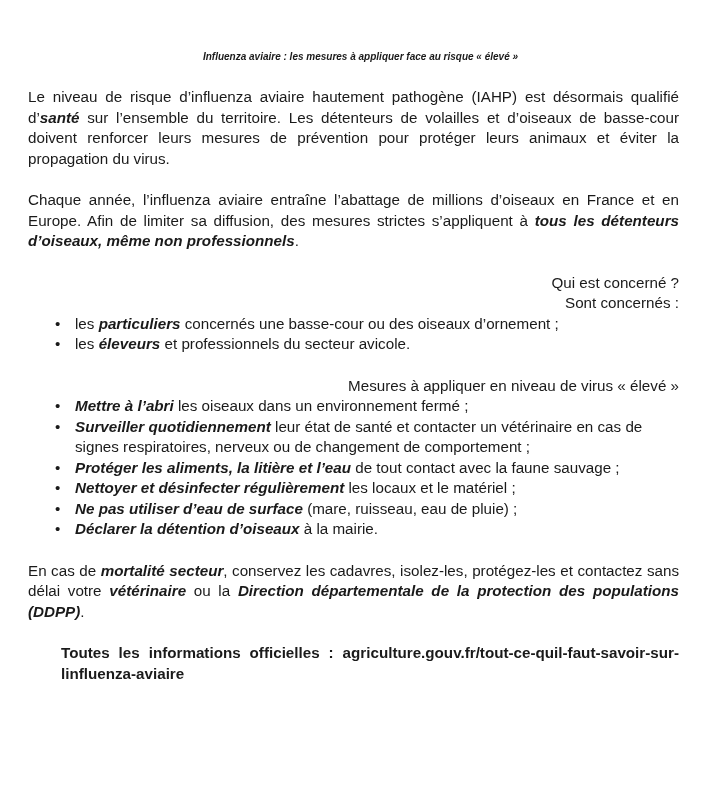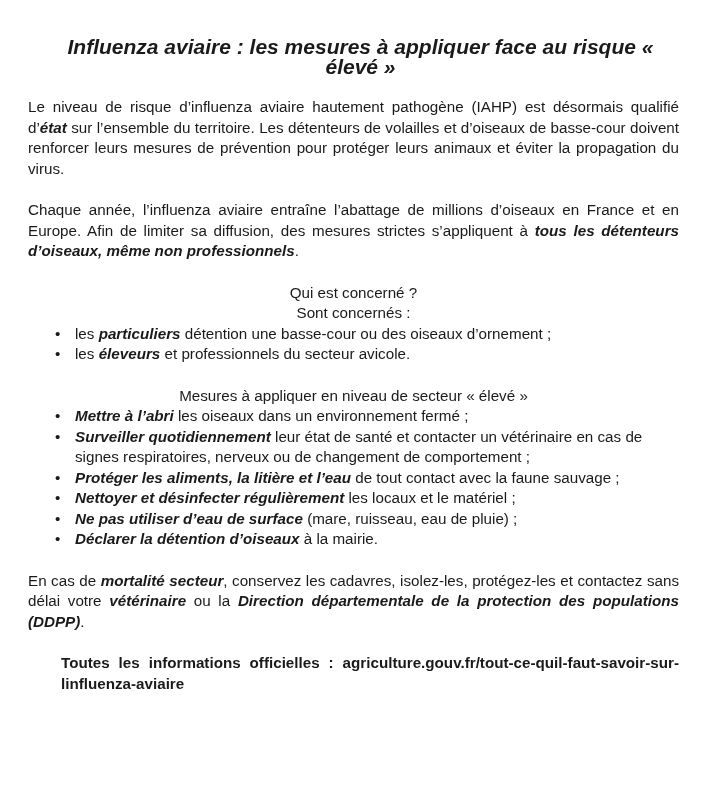--- a/index.html
+++ b/index.html
@@ -6,51 +6,51 @@
     body {
       width: 709px; height: 795px; overflow: hidden;
       font-family: "Liberation Sans", "DejaVu Sans", sans-serif;
       color: #1a1a1a;
       font-size: 15.2px;
       line-height: 20.5px;
     }
     .page { position: relative; padding: 0 30px 0 28px; }
     .title {
       text-align: center; font-weight: bold; font-style: italic;
-      margin: 0; padding-top: 37px; padding-left: 14px;
-      font-size: 21px; line-height: 20px;
+      margin: 10px; padding-top: 37px; padding-left: 14px;
+      font-size: 10px; line-height: 20px;
     }
     p { margin: 0; text-align: justify; }
     .para { margin-top: 21px; }
     .p1 { margin-top: 20px; }
-    .left { text-align: center; }
+    .left { text-align: right; }
     ul { list-style: none; margin: 0; padding: 0 0 0 47px; }
     li { position: relative; padding-left: 0; text-align: left; }
     li .bullet { position: absolute; left: -20px; top: 0; }
     em { font-style: italic; font-weight: bold; }
     .footer { font-weight: bold; text-align: justify; margin-left: 33px; }
   </style>
 </head>
 <body>
 
 <div class="page">
   <h1 class="title">Influenza aviaire : les mesures à appliquer face au risque « élevé »</h1>
 
-  <p class="p1"><span>Le niveau de risque d’influenza aviaire hautement pathogène (IAHP) est désormais qualifié d’</span><em>état</em><span> sur l’ensemble du territoire. Les détenteurs de volailles et d’oiseaux de basse-cour doivent renforcer leurs mesures de prévention pour protéger leurs animaux et éviter la propagation du virus.</span></p>
+  <p class="p1"><span>Le niveau de risque d’influenza aviaire hautement pathogène (IAHP) est désormais qualifié d’</span><em>santé</em><span> sur l’ensemble du territoire. Les détenteurs de volailles et d’oiseaux de basse-cour doivent renforcer leurs mesures de prévention pour protéger leurs animaux et éviter la propagation du virus.</span></p>
 
   <p class="para"><span>Chaque année, l’influenza aviaire entraîne l’abattage de millions d’oiseaux en France et en Europe. Afin de limiter sa diffusion, des mesures strictes s’appliquent à </span><em>tous les détenteurs d’oiseaux, même non professionnels</em><span>.</span></p>
 
   <p class="para left">Qui est concerné ?</p>
   <p class="left">Sont concernés :</p>
   <ul>
-    <li><span class="bullet">•</span><span>les </span><em>particuliers</em><span> détention une basse-cour ou des oiseaux d’ornement ;</span></li>
+    <li><span class="bullet">•</span><span>les </span><em>particuliers</em><span> concernés une basse-cour ou des oiseaux d’ornement ;</span></li>
     <li><span class="bullet">•</span><span>les </span><em>éleveurs</em><span> et professionnels du secteur avicole.</span></li>
   </ul>
 
-  <p class="para left">Mesures à appliquer en niveau de secteur « élevé »</p>
+  <p class="para left">Mesures à appliquer en niveau de virus « élevé »</p>
   <ul>
     <li><span class="bullet">•</span><em>Mettre à l’abri</em><span> les oiseaux dans un environnement fermé ;</span></li>
     <li><span class="bullet">•</span><em>Surveiller quotidiennement</em><span> leur état de santé et contacter un vétérinaire en cas de signes respiratoires, nerveux ou de changement de comportement ;</span></li>
     <li><span class="bullet">•</span><em>Protéger les aliments, la litière et l’eau</em><span> de tout contact avec la faune sauvage ;</span></li>
     <li><span class="bullet">•</span><em>Nettoyer et désinfecter régulièrement</em><span> les locaux et le matériel ;</span></li>
     <li><span class="bullet">•</span><em>Ne pas utiliser d’eau de surface</em><span> (mare, ruisseau, eau de pluie) ;</span></li>
     <li><span class="bullet">•</span><em>Déclarer la détention d’oiseaux</em><span> à la mairie.</span></li>
   </ul>
 
 

